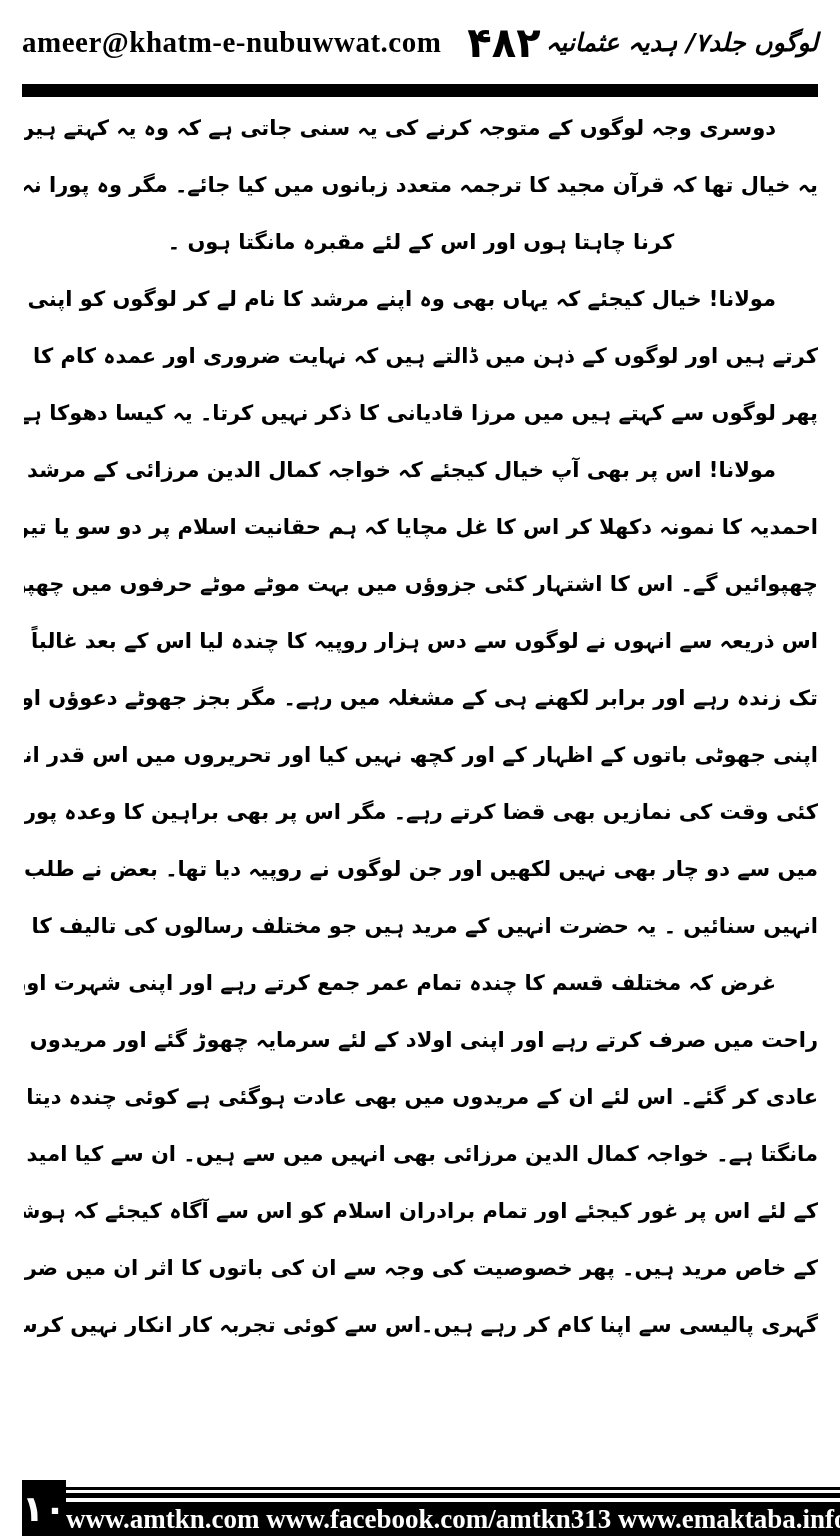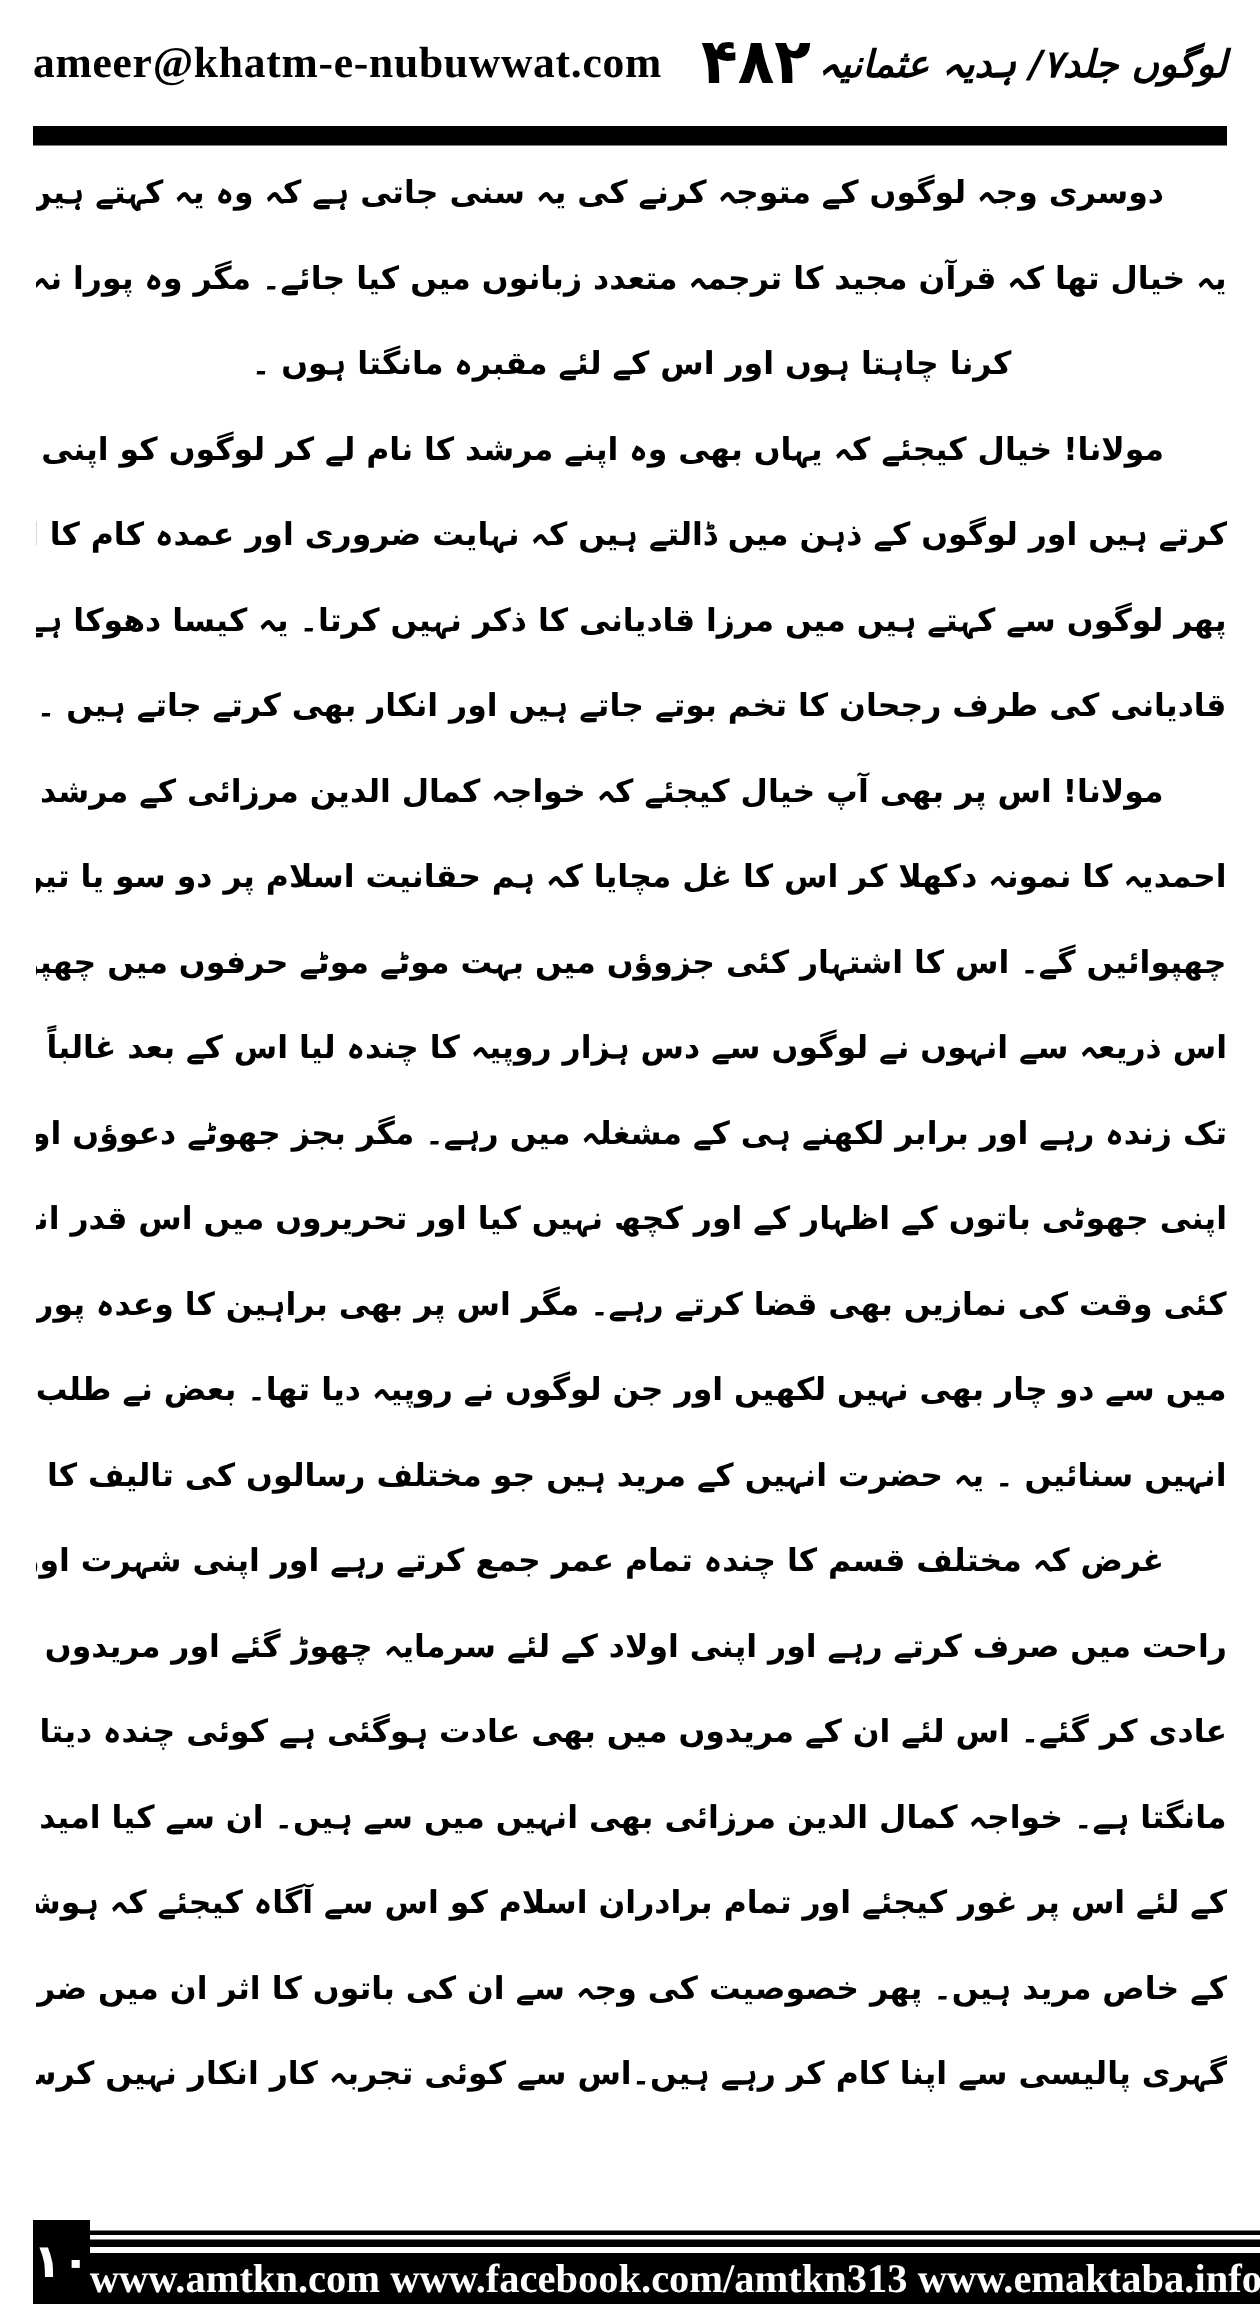--- a/index.html
+++ b/index.html
@@ -74,21 +74,21 @@
     height:56px;
     display:flex;
   }
   .footer-num{
     width:80px;
     background:#000;
     color:#fff;
     display:flex;
     align-items:center;
     justify-content:center;
-    font-size:31px;
+    font-size:36px;
     font-weight:bold;
     direction:rtl;
   }
   .footer-right{
     flex:1;
     display:flex;
     flex-direction:column;
     padding-top:7px;
   }
   .pin-thin{height:3px;background:#000;margin-bottom:3px;}
@@ -119,21 +119,20 @@
 
   <div class="rule"></div>
 
   <div class="body-text">
     <div class="line first">دوسری وجہ لوگوں کے متوجہ کرنے کی یہ سنی جاتی ہے کہ وہ یہ کہتے ہیں کہ مرزا قادیانی کا</div>
     <div class="line">یہ خیال تھا کہ قرآن مجید کا ترجمہ متعدد زبانوں میں کیا جائے۔ مگر وہ پورا نہ کرسکے۔ میں اسے پورا</div>
     <div class="line center">کرنا چاہتا ہوں اور اس کے لئے مقبرہ مانگتا ہوں ۔</div>
     <div class="line first">مولانا! خیال کیجئے کہ یہاں بھی وہ اپنے مرشد کا نام لے کر لوگوں کو اپنی طرف متوجہ</div>
     <div class="line">کرتے ہیں اور لوگوں کے ذہن میں ڈالتے ہیں کہ نہایت ضروری اور عمدہ کام کا انہیں خیال تھا اور</div>
     <div class="line">پھر لوگوں سے کہتے ہیں میں مرزا قادیانی کا ذکر نہیں کرتا۔ یہ کیسا دھوکا ہے؟ کہ آہستہ آہستہ مرزا</div>
-    <div class="line center">قادیانی کی طرف رجحان کا تخم بوتے جاتے ہیں اور انکار بھی کرتے جاتے ہیں ۔</div>
     <div class="line first">مولانا! اس پر بھی آپ خیال کیجئے کہ خواجہ کمال الدین مرزائی کے مرشد اوّل براہین</div>
     <div class="line">احمدیہ کا نمونہ دکھلا کر اس کا غل مچایا کہ ہم حقانیت اسلام پر دو سو یا تین سو براہین لکھیں گے اور</div>
     <div class="line">چھپوائیں گے۔ اس کا اشتہار کئی جزوؤں میں بہت موٹے موٹے حرفوں میں چھپوا کر شائع کیا اور</div>
     <div class="line">اس ذریعہ سے انہوں نے لوگوں سے دس ہزار روپیہ کا چندہ لیا اس کے بعد غالباً بیس پچیس برس</div>
     <div class="line">تک زندہ رہے اور برابر لکھنے ہی کے مشغلہ میں رہے۔ مگر بجز جھوٹے دعوؤں اور تعلّیوں کے اور</div>
     <div class="line">اپنی جھوٹی باتوں کے اظہار کے اور کچھ نہیں کیا اور تحریروں میں اس قدر انہیں مشغولی رہتی تھی کہ کئی</div>
     <div class="line">کئی وقت کی نمازیں بھی قضا کرتے رہے۔ مگر اس پر بھی براہین کا وعدہ پورا نہ کیا اور دو سو براہین</div>
     <div class="line">میں سے دو چار بھی نہیں لکھیں اور جن لوگوں نے روپیہ دیا تھا۔ بعض نے طلب کیا تو چند گالیاں</div>
     <div class="line">انہیں سنائیں ۔ یہ حضرت انہیں کے مرید ہیں جو مختلف رسالوں کی تالیف کا چندہ، بہشتی مقبرہ کا</div>
     <div class="line first">غرض کہ مختلف قسم کا چندہ تمام عمر جمع کرتے رہے اور اپنی شہرت اور اپنی جسمانی</div>

